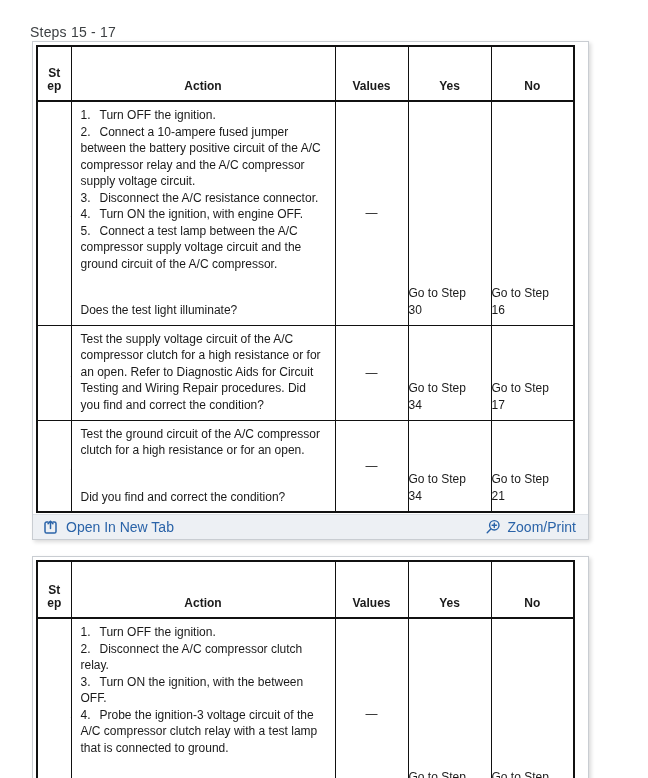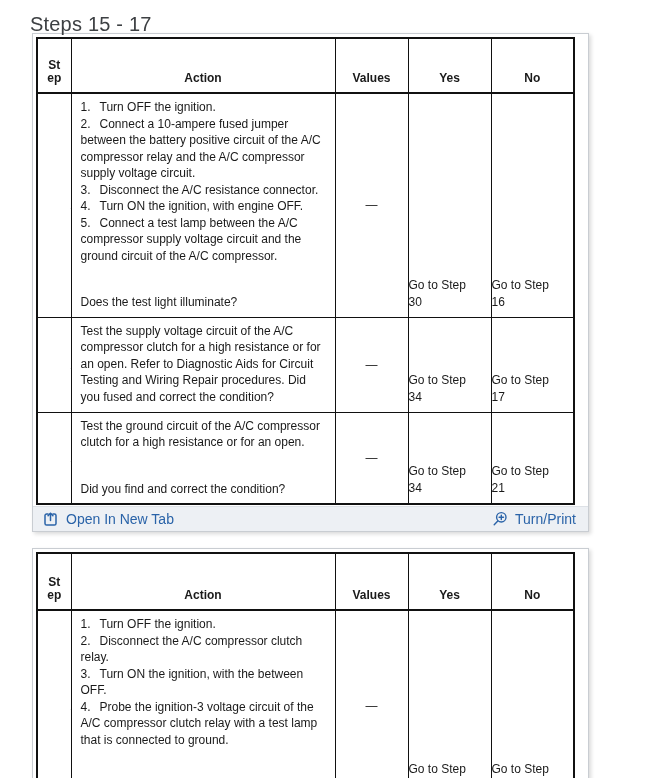--- a/index.html
+++ b/index.html
@@ -5,22 +5,22 @@
   * { margin:0; padding:0; box-sizing:border-box; }
   html, body {
     width:648px; height:778px;
     background:#ffffff;
     overflow:hidden;
     font-family:"Liberation Sans", sans-serif;
   }
   .page { padding-top:8px; }
   .section { margin-bottom:16px; }
   .section-heading {
-    margin:8px 0 1px 30px;
-    font-size:20px;
+    margin:16px 0 1px 30px;
+    font-size:14px;
     line-height:16px;
     font-weight:400;
     color:#3d4043;
     letter-spacing:.2px;
   }
   .frame {
     margin-left:32px;
     width:557px;
     background:#fff;
     border:1px solid #c9cdd2;
@@ -147,21 +147,21 @@
             </td>
             <td class="td-goto">
               <div>Go to Step</div>
               <div>16</div>
             </td>
           </tr>
 
           <tr class="rh-95">
             <td class="td-step">16</td>
             <td class="td-action">
-              <p class="ai"><span class="num"></span><span class="txt">Test the supply voltage circuit of the A/C compressor clutch for a high resistance or for an open. Refer to Diagnostic Aids for Circuit Testing and Wiring Repair procedures. Did you fused and correct the condition?</span></p>
+              <p class="ai"><span class="num"></span><span class="txt">Test the supply voltage circuit of the A/C compressor clutch for a high resistance or for an open. Refer to Diagnostic Aids for Circuit Testing and Wiring Repair procedures. Did you find and correct the condition?</span></p>
 
             </td>
             <td class="td-values">—</td>
             <td class="td-goto">
               <div>Go to Step</div>
               <div>34</div>
             </td>
             <td class="td-goto">
               <div>Go to Step</div>
               <div>17</div>
@@ -199,21 +199,21 @@
           <span>Open In New Tab</span>
         </a>
         <a class="link">
           <span class="icon">
             <svg width="16" height="16" viewBox="0 0 16 16" fill="none" stroke="#2a63a8" stroke-width="1.4" stroke-linecap="round">
               <circle cx="9.3" cy="6.3" r="4.7"></circle>
               <path d="M5.8 10 L2.2 13.8"></path>
               <path d="M7.1 6.3 H11.5 M9.3 4.1 V8.5"></path>
             </svg>
           </span>
-          <span>Turn/Print</span>
+          <span>Zoom/Print</span>
         </a>
       </div>
     </div>
   </div>
 
   <div class="section">
 
     <div class="frame">
       <table class="steps">
         <colgroup>

